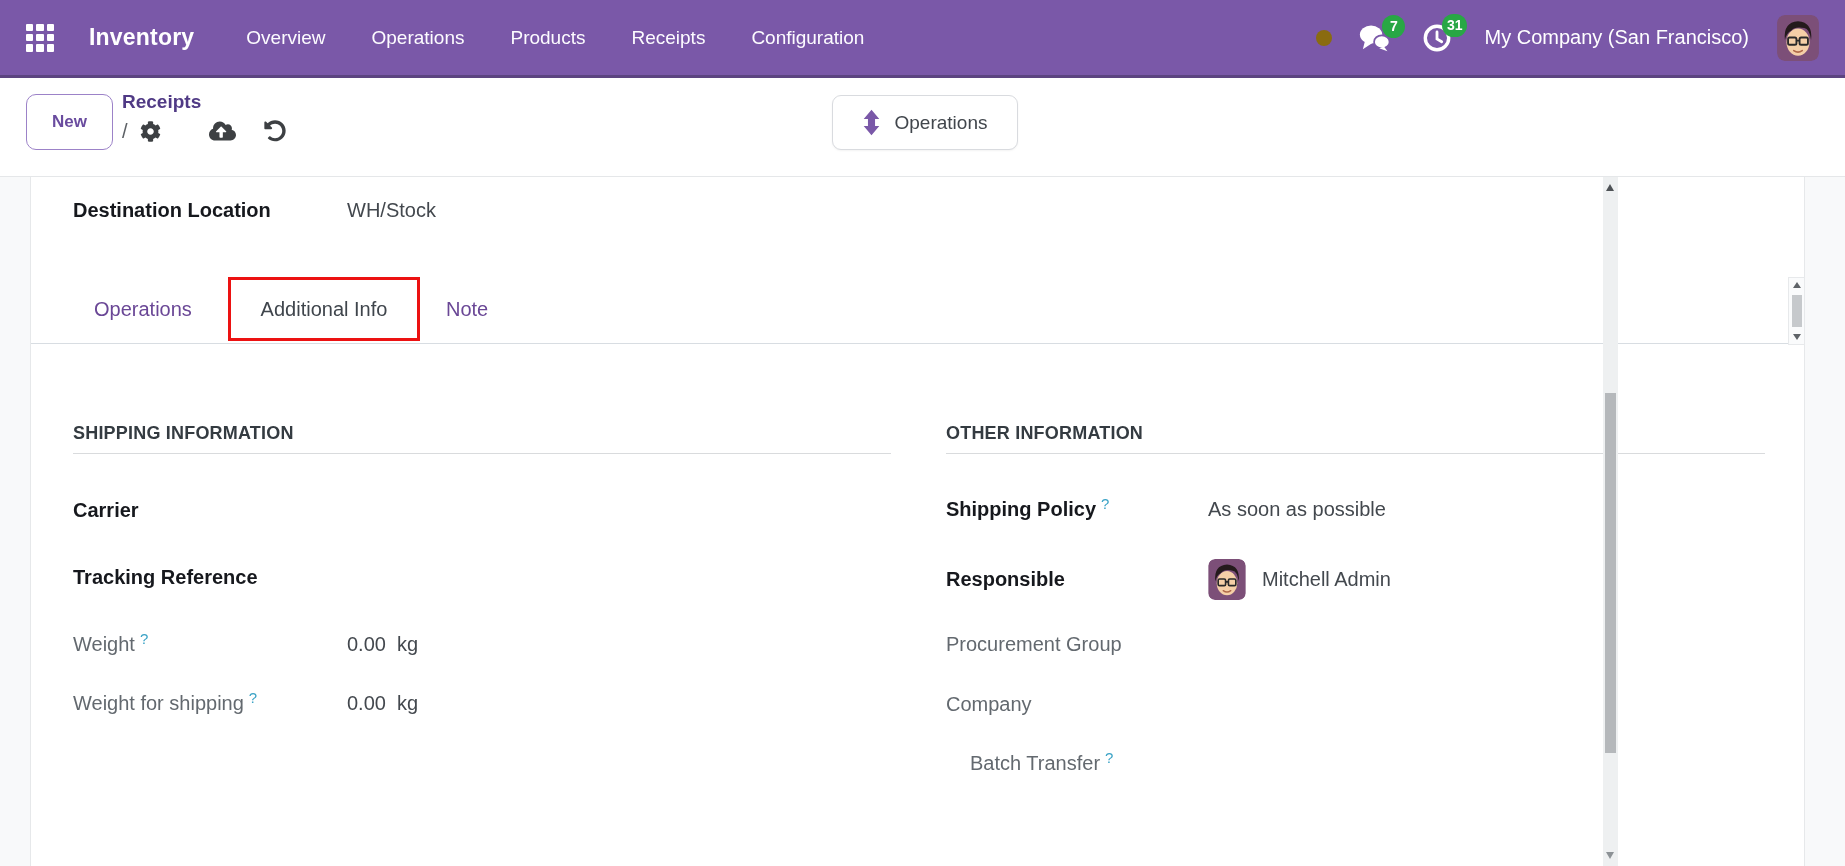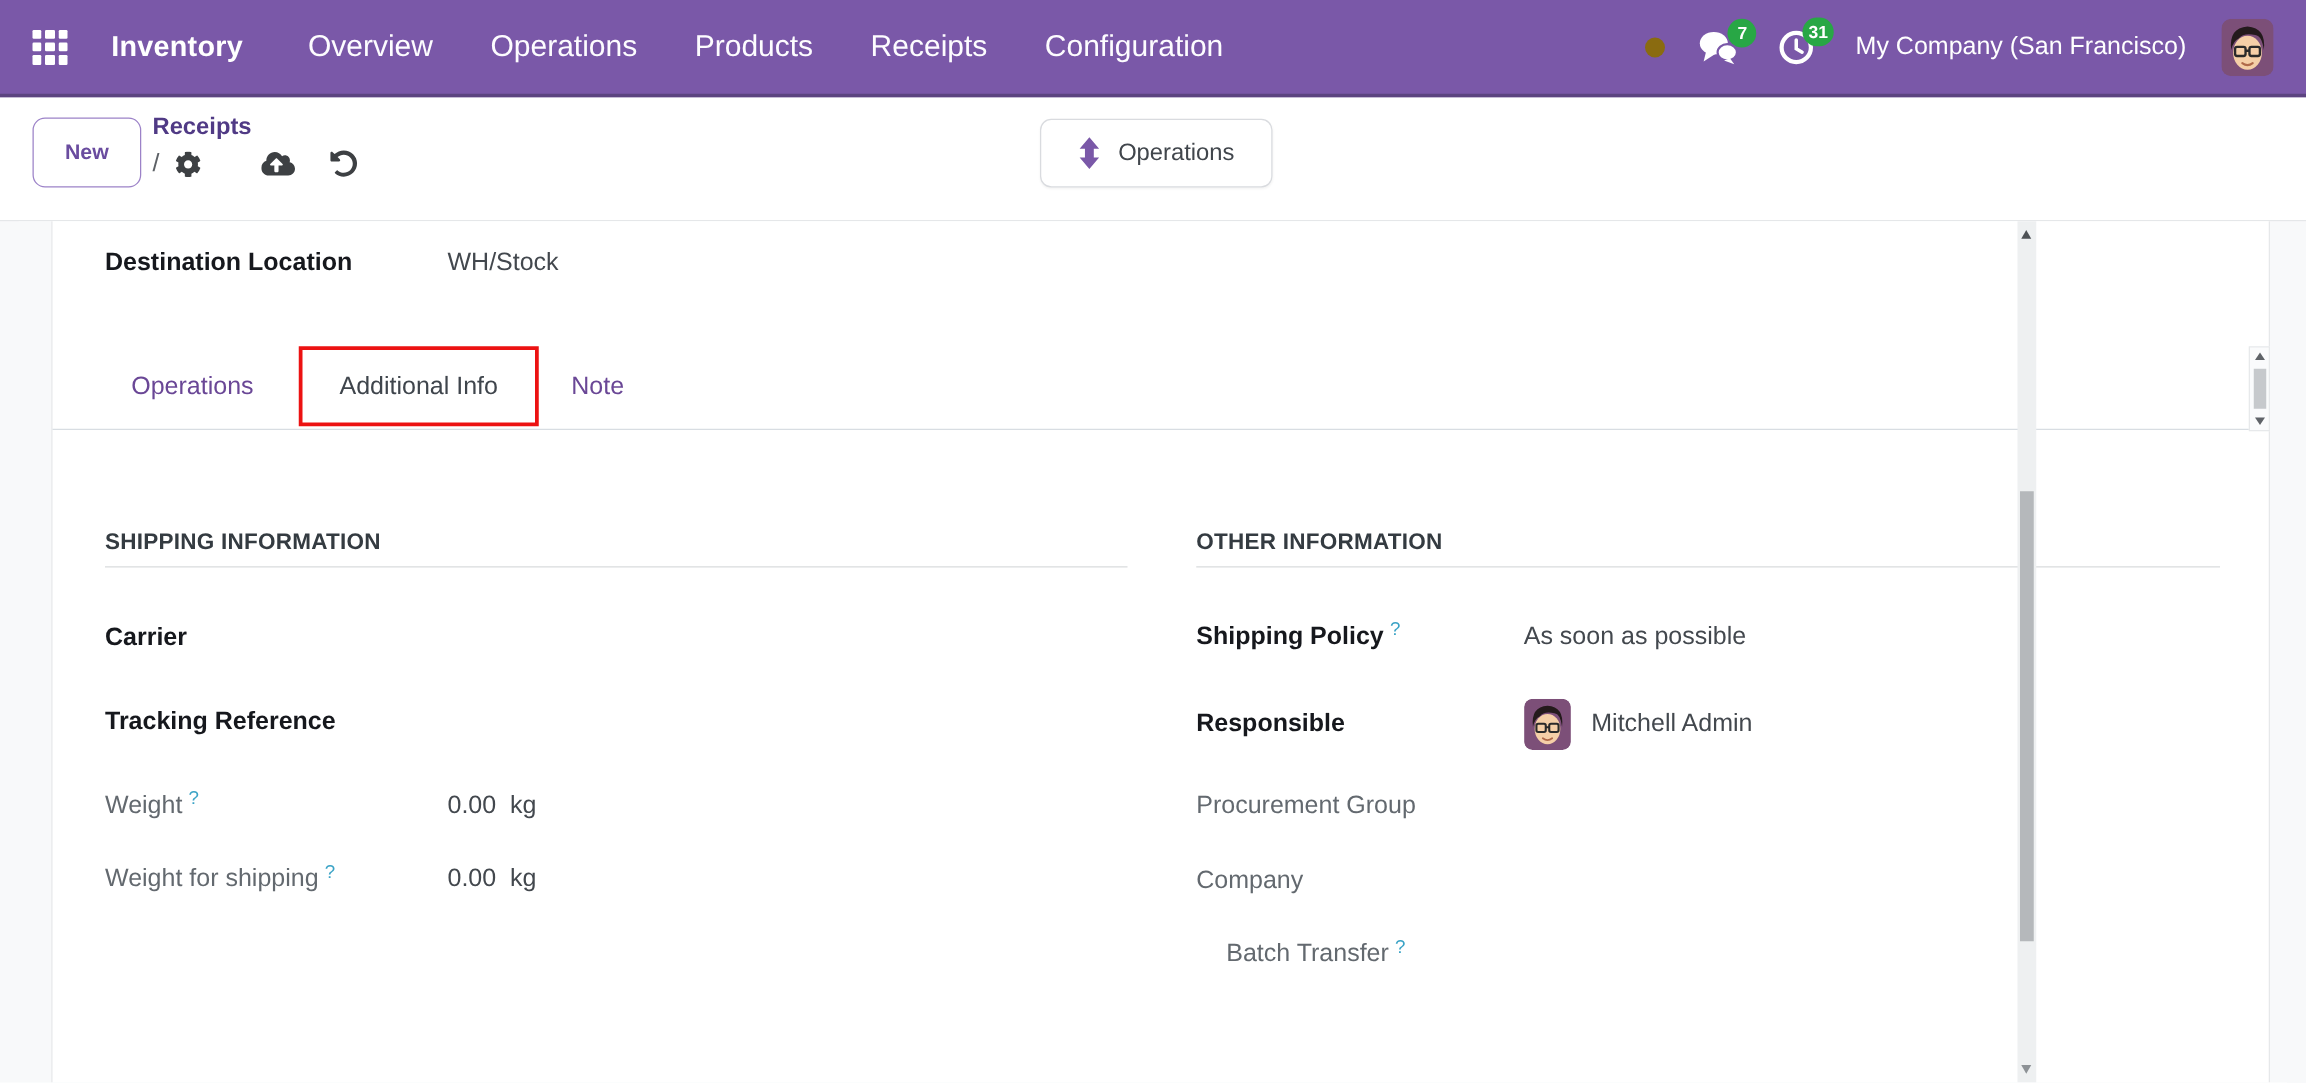--- a/index.html
+++ b/index.html
@@ -17,21 +17,21 @@
     position:absolute; top:0; left:0; width:1845px; height:78px;
     background:#7a58a8; border-bottom:3px solid #5c4480;
     display:flex; align-items:center; justify-content:space-between;
     padding:0 26px; color:#fff;
   }
   .nav-left { display:flex; align-items:center;gap:16px; }
   .apps-grid { width:28px; height:28px; display:grid; grid-template-columns:repeat(3,1fr); grid-template-rows:repeat(3,1fr); gap:3px; cursor:pointer; }
   .apps-grid i { background:#fff; border-radius:1px; }
   .brand { font-size:23px; font-weight:700; margin-left:19px; letter-spacing:.2px; cursor:pointer; }
   .nav-menu { display:flex; margin-left:36px; }
-  .nav-menu .menu-item { font-size:24px; padding:10px 0; margin-right:46px; color:#fdfcff; cursor:pointer; white-space:nowrap; }
+  .nav-menu .menu-item { font-size:19px; padding:10px 0; margin-right:46px; color:#fdfcff; cursor:pointer; white-space:nowrap; }
   .nav-right { display:flex; align-items:center; }
   .status-dot { width:16px; height:16px; border-radius:50%; background:#8a6b10; margin-right:27px; }
   .systray-icn { position:relative; margin-right:32px; cursor:pointer; }
   .badge {
     position:absolute; top:-9px; right:-15px; min-width:23px; height:23px;
     background:#28a745; border-radius:12px; color:#fff; font-size:14px; font-weight:700;
     display:flex; align-items:center; justify-content:center; padding:0 5px;
   }
   .company-name { font-size:20px; margin-right:28px; white-space:nowrap; cursor:pointer; }
   .avatar-nav { width:42px; height:46px; border-radius:8px; overflow:hidden; cursor:pointer; flex:none; }
@@ -56,21 +56,21 @@
   .cloud-btn { margin-right:28px; }
   .stat-btn {
     position:absolute; left:832px; top:17px; width:186px; height:55px;
     background:#fff; border:1px solid #d9dbdf; border-radius:9px;
     display:flex; align-items:center; justify-content:center; gap:15px;
     font-size:19px; color:#41464c; cursor:pointer; box-shadow:0 1px 2px rgba(0,0,0,.05);
     font-family:"Liberation Sans", sans-serif;
   }
 
   
-  .page-body { position:absolute; top:177px; left:15px; width:1614px; height:689px; background:#f8f9fa; }
+  .page-body { position:absolute; top:177px; left:4px; width:1614px; height:689px; background:#f8f9fa; }
   .sheet {
     position:absolute; left:26px; top:0; width:1775px; height:689px;
     background:#fff; border-left:1px solid #e6e8ea; border-right:1px solid #e6e8ea;
   }
   .dest-row { position:absolute; left:42px; top:22px; display:flex; align-items:baseline; }
   .f-label { width:274px; font-size:20px; flex:none; }
   .lbl-strong { font-weight:700; color:#16181d; }
   .lbl-muted  { font-weight:400; color:#63696f; }
   .f-value { font-size:20px; color:#43484e; }
 

